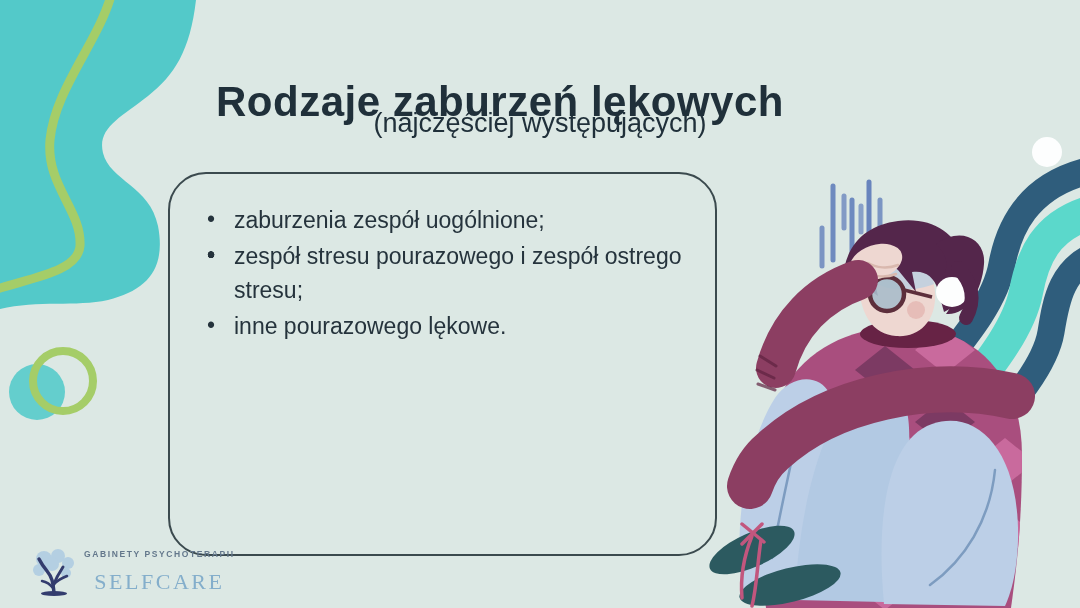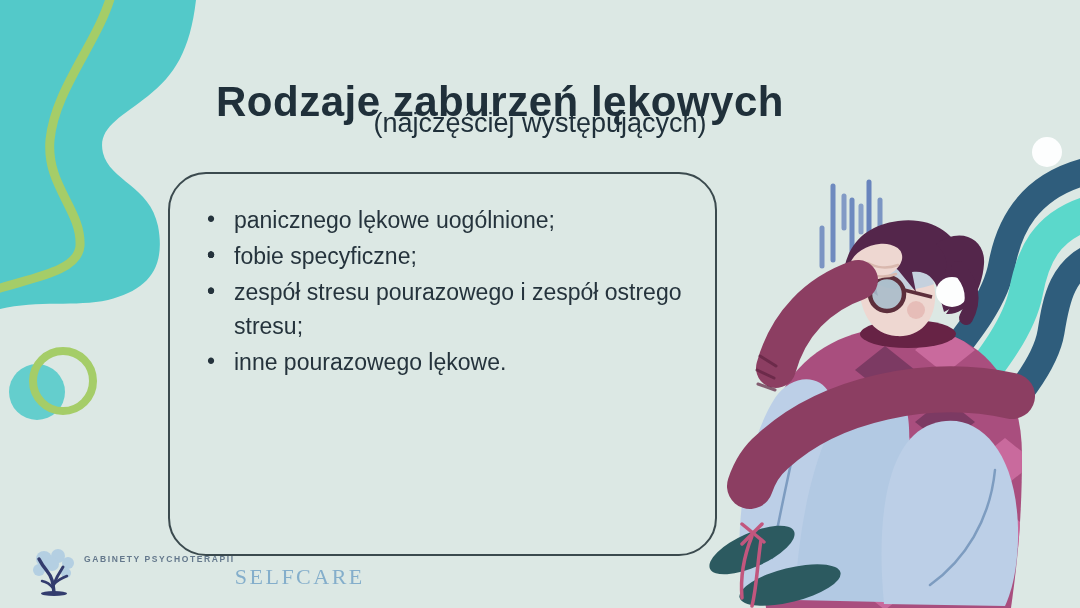--- a/index.html
+++ b/index.html
@@ -31,21 +31,21 @@
   ul.list{margin:0;padding:29px 26px 0 64px;list-style:none;}
   ul.list li{
     position:relative;font-size:23px;line-height:34px;margin-bottom:2px;
     color:var(--body-text,#25333c);max-width:455px;
   }
   ul.list li .bullet{position:absolute;left:-27px;top:-1px;font-size:23px;}
 
   
   .logo{position:absolute;left:30px;top:548px;display:flex;align-items:center;}
   .logo-icon{width:48px;height:48px;}
-  .logo-text{margin-left:6px;display:flex;}
+  .logo-text{margin-left:6px;display:flex;flex-direction:column;align-items:center;}
   .logo-tagline{
     font-size:8.5px;letter-spacing:1.6px;font-weight:700;
     color:var(--logo-tagline,#64788c);
   }
   .logo-brand{
     font-family:"Liberation Serif","DejaVu Serif",serif;
     font-size:22px;letter-spacing:2.5px;margin-top:10px;
     color:var(--logo-brand,#84aecb);
   }
 
@@ -176,37 +176,37 @@
     </g>
   </svg>
 
   <h1 class="title">Rodzaje zaburzeń lękowych</h1>
   <div class="subtitle">(najczęściej występujących)</div>
 
   <div class="list-box">
     <ul class="list">
 
         <li>
-          <span class="bullet">•</span><span>panicznego lękowe uogólnione;</span>
-        </li>
-
-        <li>
-          <span class="bullet">•</span>
-        </li>
-
-        <li>
-          <span class="bullet">•</span>
-        </li>
-
-        <li>
-          <span class="bullet">•</span>
-        </li>
-
-        <li>
-          <span class="bullet">•</span><span>fobie specyficzne;</span>
+          <span class="bullet">•</span><span>zaburzenia zespół uogólnione;</span>
+        </li>
+
+        <li>
+          <span class="bullet">•</span>
+        </li>
+
+        <li>
+          <span class="bullet">•</span>
+        </li>
+
+        <li>
+          <span class="bullet">•</span>
+        </li>
+
+        <li>
+          <span class="bullet">•</span>
         </li>
 
         <li>
           <span class="bullet">•</span>
         </li>
 
         <li>
           <span class="bullet">•</span><span>zespół stresu pourazowego i zespół ostrego stresu;</span>
         </li>
 

